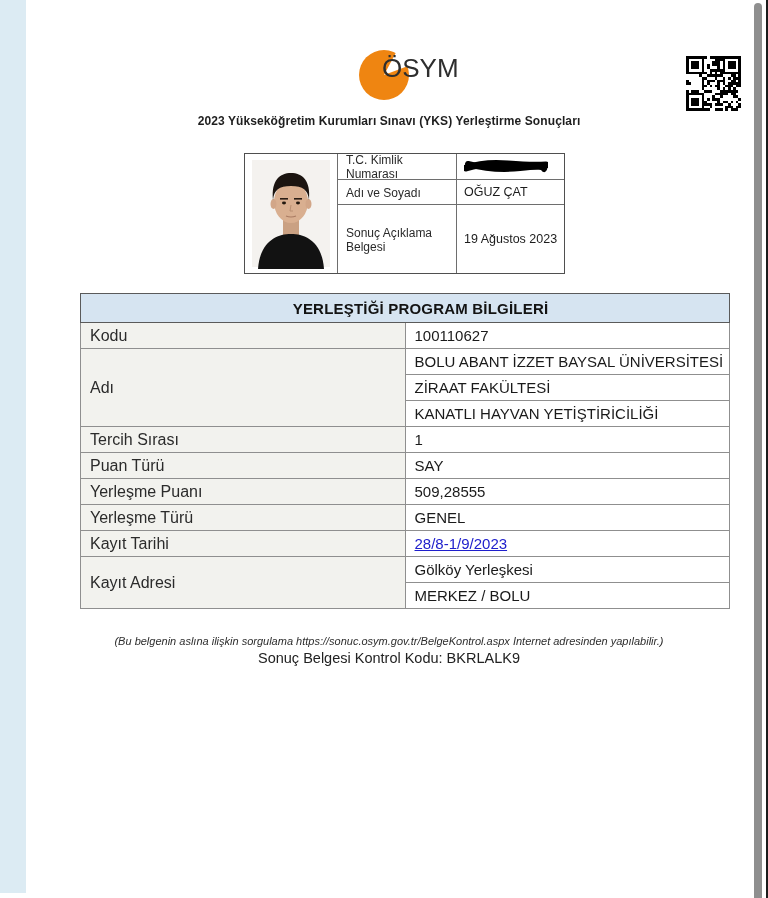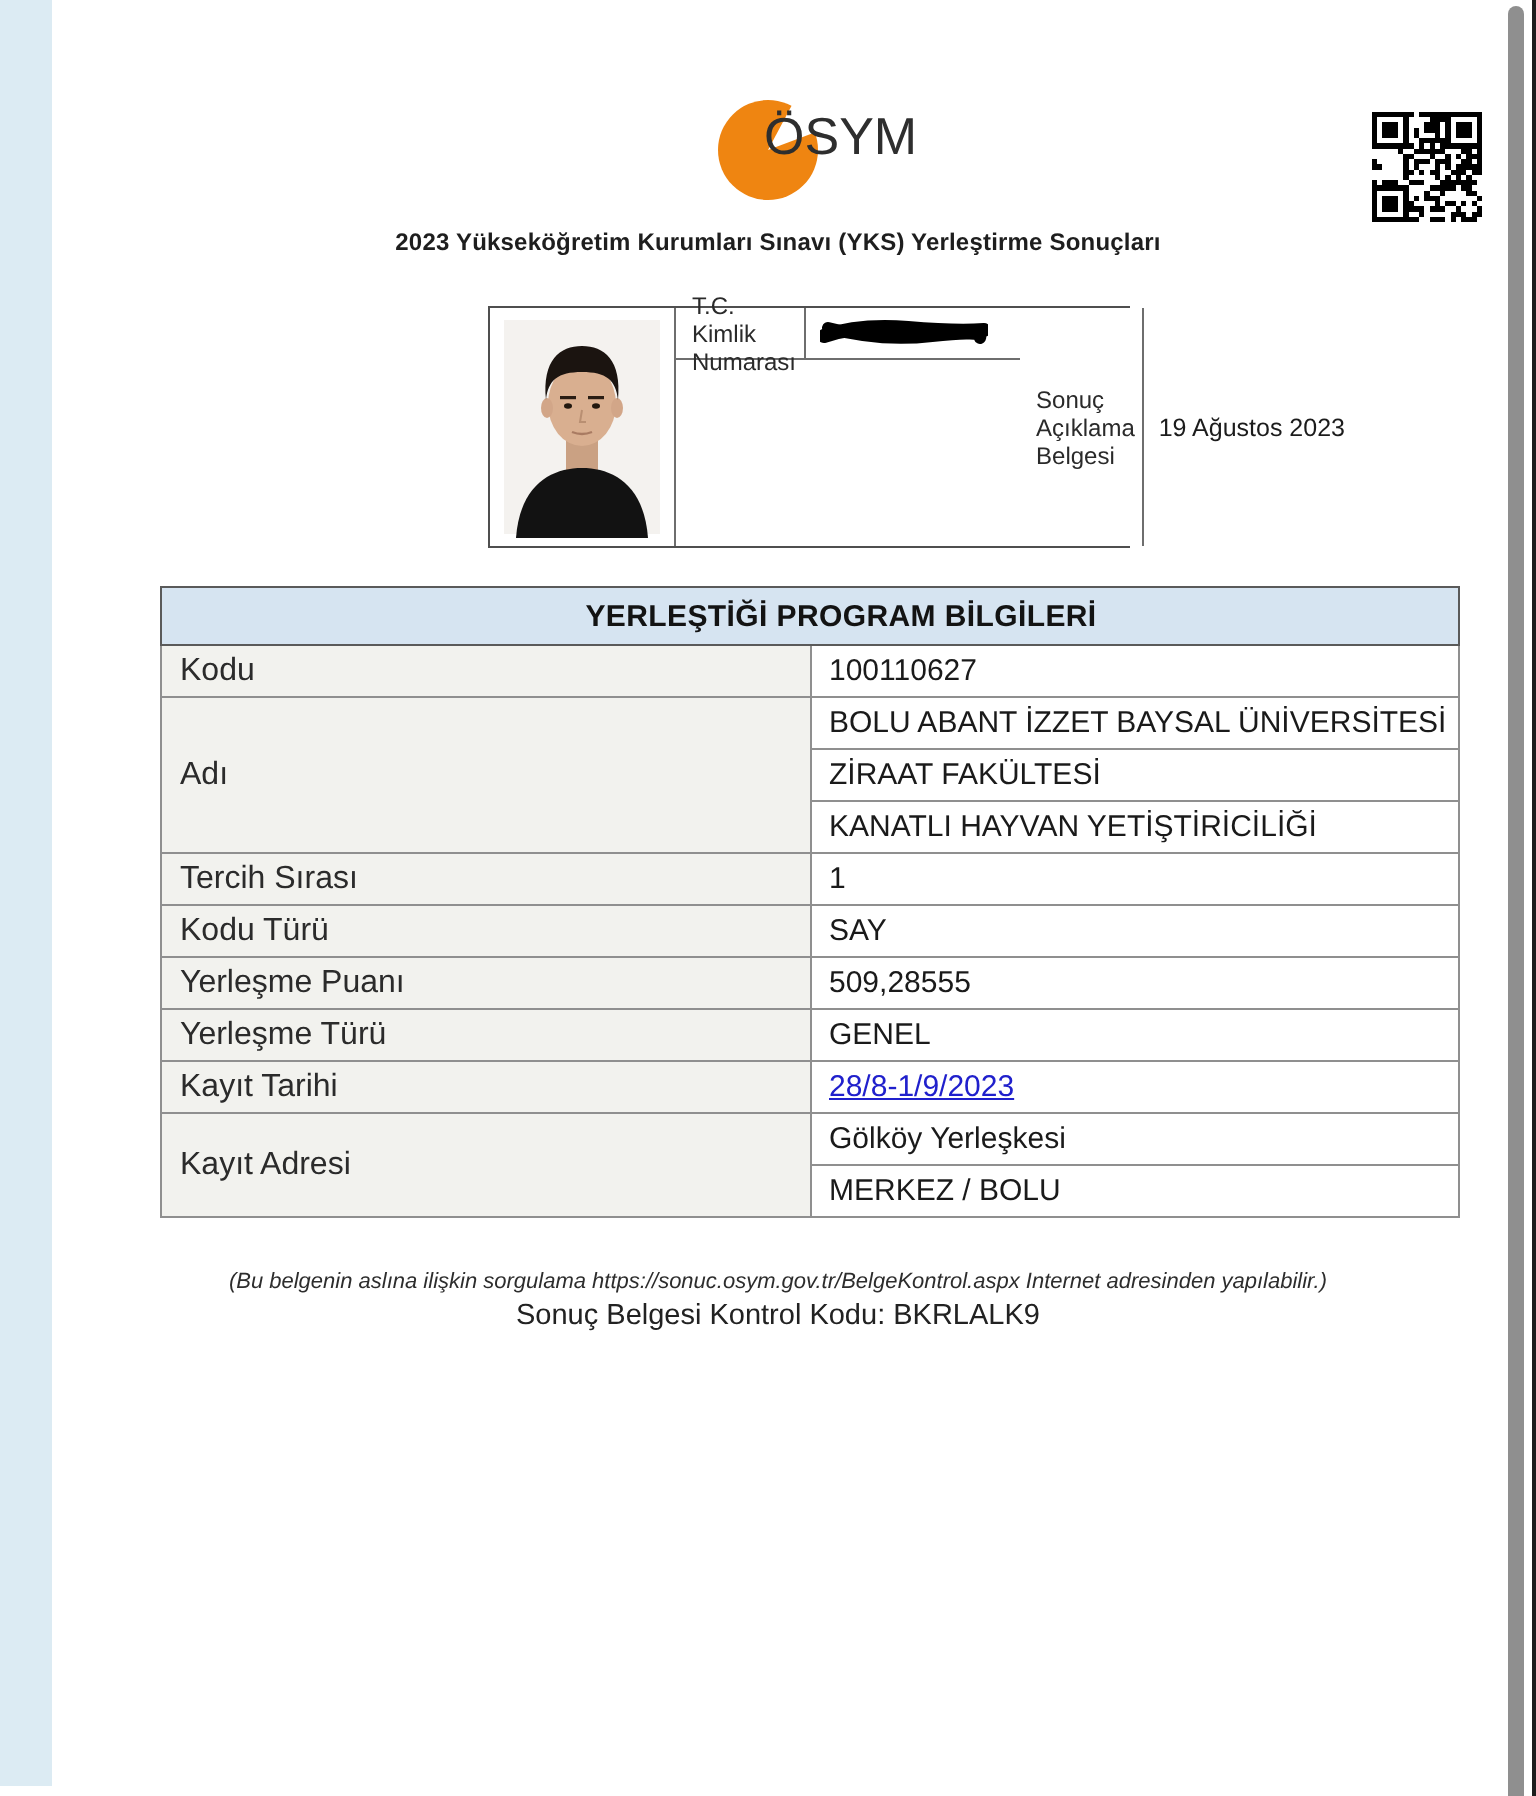--- a/index.html
+++ b/index.html
@@ -23,21 +23,21 @@
 
   
   .id-card{
     position:absolute;left:244px;top:153px;width:321px;height:121px;
     border:1px solid #4f4f4f;background:#fff;display:flex;box-sizing:border-box;
   }
   .photo-cell{
     width:92px;flex:0 0 92px;border-right:1px solid #6e6e6e;
     display:flex;align-items:center;justify-content:center;background:#fff;
   }
-  .id-info{flex:1;display:flex;flex-direction:row;}
+  .id-info{flex:1;display:flex;flex-direction:column;}
   .id-row{display:flex;border-bottom:1px solid #6e6e6e;}
   .id-row:last-child{border-bottom:none;flex:1;}
   .id-row .id-label{
     flex:1;padding:5px 4px 4px 8px;font-size:12px;color:#2a2a2a;
     display:flex;align-items:center;background:#fff;
   }
   .id-row .id-value{
     flex:0 0 96px;border-left:1px solid #6e6e6e;padding:4px 4px 4px 7px;
     font-size:12.5px;color:#1c1c1c;display:flex;align-items:center;background:#fff;
   }
@@ -363,20 +363,24 @@
   <div class="id-info">
     <div class="id-row r1">
       <div class="id-label">T.C. Kimlik Numarası</div>
       <div class="id-value">
         <svg class="redaction" viewBox="0 0 84 15">
           <path d="M2,9 Q20,3 44,5 T82,6" stroke="#000" stroke-width="7" fill="none" stroke-linecap="round"></path>
           <path d="M4,5 Q30,12 56,9 T80,10" stroke="#000" stroke-width="6" fill="none" stroke-linecap="round"></path>
         </svg>
       </div>
     </div>
+    <div class="id-row r2">
+      <div class="id-label">Adı ve Soyadı</div>
+      <div class="id-value">OĞUZ ÇAT</div>
+    </div>
     <div class="id-row">
       <div class="id-label">Sonuç Açıklama Belgesi</div>
       <div class="id-value">19 Ağustos 2023</div>
     </div>
   </div>
 </div>
 
 <table class="program">
   <tbody>
       <tr>
@@ -394,21 +398,21 @@
     <td class="val">ZİRAAT FAKÜLTESİ</td>
   </tr>
   <tr>
     <td class="val">KANATLI HAYVAN YETİŞTİRİCİLİĞİ</td>
   </tr>
   <tr>
     <td class="lbl">Tercih Sırası</td>
     <td class="val">1</td>
   </tr>
   <tr>
-    <td class="lbl">Kodu Türü</td>
+    <td class="lbl">Puan Türü</td>
     <td class="val">SAY</td>
   </tr>
   <tr>
     <td class="lbl">Yerleşme Puanı</td>
     <td class="val">509,28555</td>
   </tr>
   <tr>
     <td class="lbl">Yerleşme Türü</td>
     <td class="val">GENEL</td>
   </tr>

